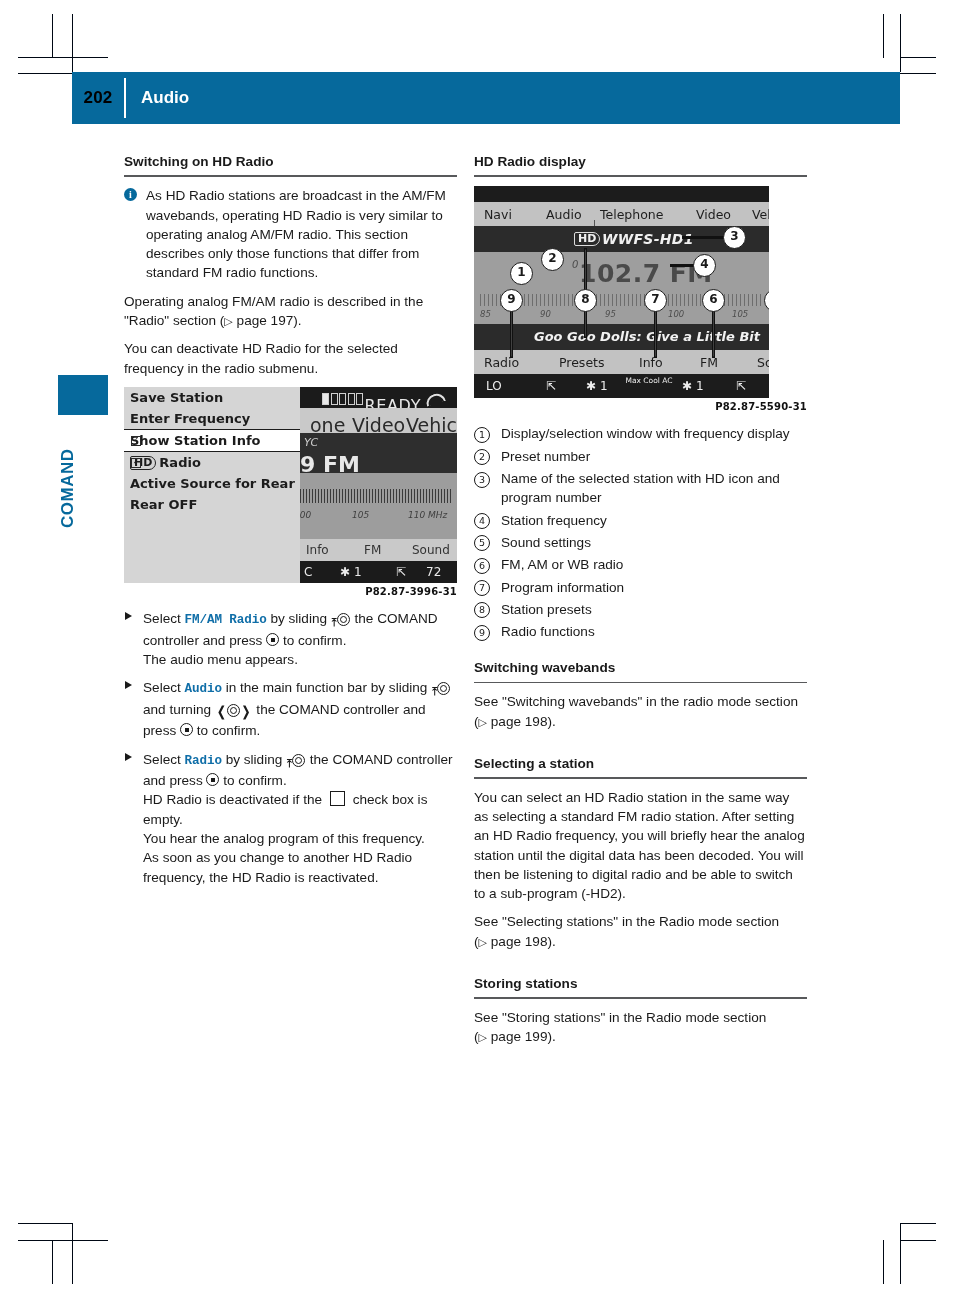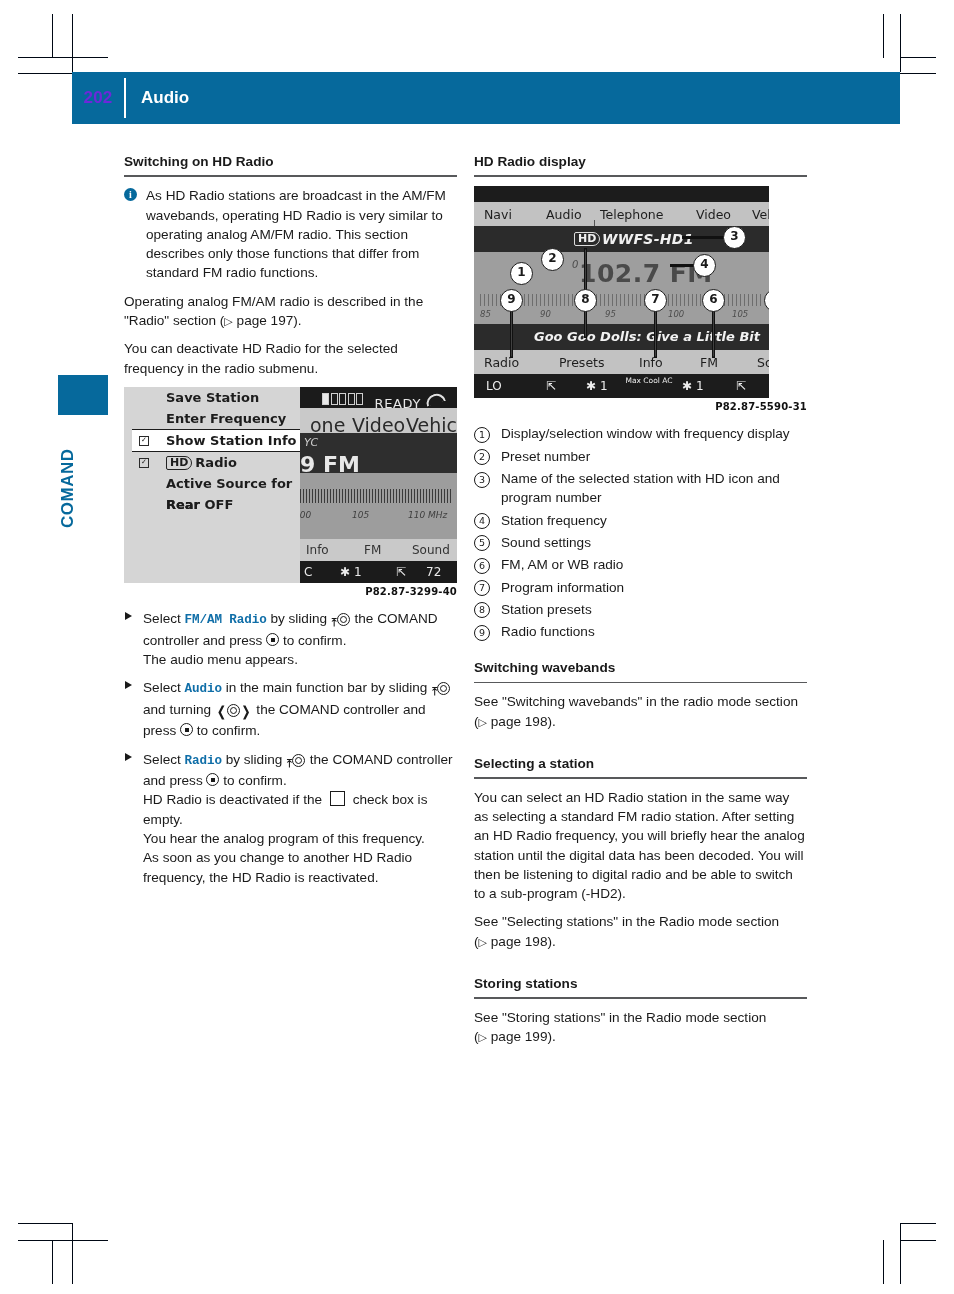--- a/index.html
+++ b/index.html
@@ -29,21 +29,21 @@
     width: 828px;
     height: 52px;
     background: #06699c;
   }
   .page-number {
     position: absolute;
     left: 72px;
     top: 72px;
     width: 52px;
     height: 52px;
-    color: #6d28d9;
+    color: #000000;
     font-size: 17px;
     font-weight: bold;
     display: flex;
     align-items: center;
     justify-content: center;
     letter-spacing: 0.2px;
   }
   .page-number-rule {
     position: absolute;
     left: 124px;
@@ -260,21 +260,21 @@
     overflow: hidden;
     font-family: "DejaVu Sans", sans-serif;
   }
   .fm-topbar {
     position: absolute; left: 0; top: 0; right: 0; height: 21px;
     background: #1b1b1b;
     color: #e8e8e8;
   }
   .fm-ready {
     position: absolute; right: 36px; top: 8px;
-    font-size: 13px; letter-spacing: 0.6px;
+    font-size: 16px; letter-spacing: 0.6px;
   }
   .fm-bars {
     position: absolute; right: 94px; top: 6px;
     display: flex; gap: 1.5px;
   }
   .fm-bars i {
     display: block; width: 5px; height: 10px;
     border: 1px solid #cfcfcf; background: transparent;
   }
   .fm-bars i.on { background: #e8e8e8; }
@@ -329,23 +329,22 @@
     background: #d5d5d5;
     z-index: 4;
   }
   .fm-popup ul { list-style: none; margin: 0; padding: 0; }
   .fm-popup li {
     position: relative;
     height: 21px;
     line-height: 21px;
     font-size: 13px;
     color: #1c1c1c;
-    padding-left: 34px;
-    font-weight: bold;
-    margin-left: 8px;
+    padding-left: 6px;
+    font-weight: bold;
   }
   .fm-popup li.selected {
     background: #ffffff;
     border-top: 1.5px solid #1c1c1c;
     border-bottom: 1.5px solid #1c1c1c;
   }
   .fm-popup .chk {
     position: absolute; left: 7px; top: 6px;
     width: 8px; height: 8px;
     border: 1px solid #2a2a2a;
@@ -584,21 +583,21 @@
           </li>
           <li>
             <span>Active Source for Rear</span>
           </li>
           <li>
             <span>Rear OFF</span>
           </li>
         </ul>
       </div>
     </div>
-    <div class="fig-caption">P82.87-3299-40</div>
+    <div class="fig-caption">P82.87-3996-31</div>
   </div>
 
   <div class="step">
     <span class="arrow"></span>
     <span>Select </span><span class="term">FM/AM Radio</span><span> by sliding </span><span class="glyph"><span class="updown">⤒</span><span class="ring"></span></span><span> the COMAND controller and press </span><span class="press-ring"></span><span> to confirm.</span>
     <div class="substep">The audio menu appears.</div>
   </div>
 
   <div class="step">
     <span class="arrow"></span>

